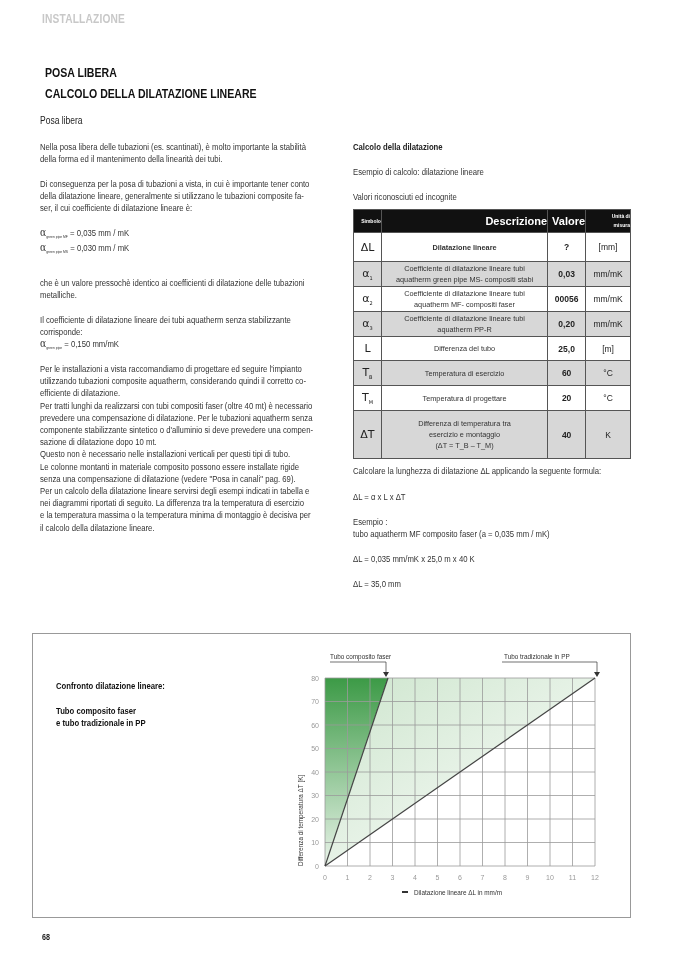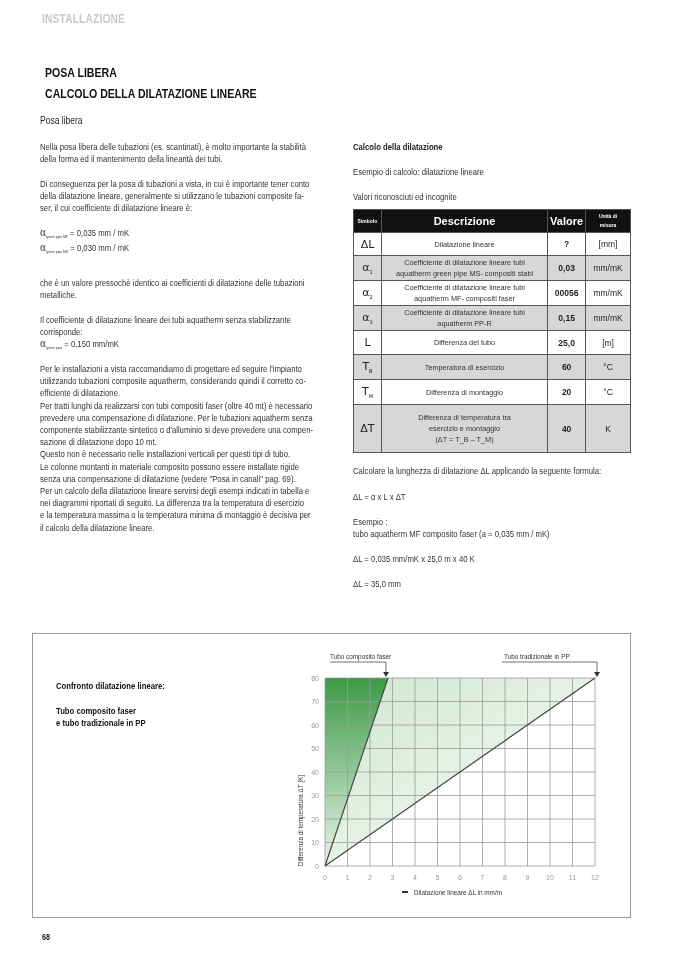--- a/index.html
+++ b/index.html
@@ -9,21 +9,21 @@
   .cond { font-family: "Liberation Sans", sans-serif; transform-origin: left top; }
   .section-tag { left: 42px; top: 12px; font-size: 12px; font-weight: bold; color: #c8c8c8; letter-spacing: 0.2px; transform: scaleX(0.85); }
   .h1 { left: 45px; font-size: 12px; font-weight: bold; color: #111; transform: scaleX(0.88); white-space: nowrap; }
   .sub { left: 40px; top: 115px; font-size: 10px; color: #222; transform: scaleX(0.85); }
   .para { font-size: 9.2px; line-height: 12.2px; color: #333; transform: scaleX(0.84); white-space: nowrap; }
   .alpha { font-family: "DejaVu Serif", serif; font-size: 11px; }
   .tiny { font-size: 4px; vertical-align: -2px; }
 
   table.tbl { position: absolute; left: 353px; top: 209px; width: 278px; border-collapse: collapse; font-size: 8px; }
   table.tbl td, table.tbl th { border: 1px solid #555; text-align: center; vertical-align: middle; }
-  table.tbl th { background: #111; color: #fff; font-weight: bold; height: 23px; }
+  table.tbl th { background: #111; color: #fff; font-weight: bold; height: 23px; text-align: right; }
   table.tbl tr.g td { background: #d7d7d7; }
   table.tbl tr.w td { background: #ffffff; }
   .th-small { font-size: 5px; line-height: 9px; }
   .th-big { font-size: 11px; }
   .sym { font-size: 11px; font-family: "DejaVu Sans", sans-serif; }
   .desc { font-size: 7.3px; line-height: 11px; font-weight: normal; color: #333; }
   .val { font-size: 8.5px; font-weight: bold; }
   .unit { font-size: 8.5px; margin-left: 15px; }
 
   .chartbox { left: 32px; top: 633px; width: 599px; height: 285px; border: 1px solid #999; background: #fff; }
@@ -91,23 +91,23 @@
   <tbody>
       <tr>
     <th class="th-small">Simbolo</th>
     <th class="th-big">Descrizione</th>
     <th class="th-big">Valore</th>
     <th class="th-small">
           <div>Unità di</div>
           <div>misura</div>
         </th>
   </tr>
-  <tr class="w" style="height:23px;">
+  <tr class="w" style="height:29px;">
     <td class="sym"><span>ΔL</span></td>
-    <td class="desc" style="font-weight:normal;margin-left:44px;">Dilatazione lineare</td>
+    <td class="desc" style="font-weight:bold;margin-left:44px;">Dilatazione lineare</td>
     <td class="val">?</td>
     <td class="unit">[mm]</td>
   </tr>
   <tr class="g" style="height:25px;">
     <td class="sym"><span>α</span><sub style="font-size:5px">1</sub></td>
     <td class="desc">
           <div>Coefficiente di dilatazione lineare tubi</div>
           <div>aquatherm green pipe MS- compositi stabi</div>
         </td>
     <td class="val">0,03</td>
@@ -121,38 +121,38 @@
         </td>
     <td class="val">00056</td>
     <td class="unit">mm/mK</td>
   </tr>
   <tr class="g" style="height:25px;">
     <td class="sym"><span>α</span><sub style="font-size:5px">3</sub></td>
     <td class="desc">
           <div>Coefficiente di dilatazione lineare tubi</div>
           <div>aquatherm PP-R</div>
         </td>
-    <td class="val">0,15</td>
+    <td class="val">0,20</td>
     <td class="unit">mm/mK</td>
   </tr>
   <tr class="w" style="height:24px;">
     <td class="sym"><span>L</span></td>
     <td class="desc">Differenza del tubo</td>
     <td class="val">25,0</td>
     <td class="unit">[m]</td>
   </tr>
   <tr class="g" style="height:25px;">
     <td class="sym"><span>T</span><sub style="font-size:5px">B</sub></td>
     <td class="desc">Temperatura di esercizio</td>
     <td class="val">60</td>
     <td class="unit">°C</td>
   </tr>
   <tr class="w" style="height:25px;">
     <td class="sym"><span>T</span><sub style="font-size:5px">M</sub></td>
-    <td class="desc">Differenza di montaggio</td>
+    <td class="desc">Temperatura di progettare</td>
     <td class="val">20</td>
     <td class="unit">°C</td>
   </tr>
   <tr class="g" style="height:48px;">
     <td class="sym"><span>ΔT</span></td>
     <td class="desc">
           <div>Differenza di temperatura tra</div>
           <div>esercizio e montaggio</div>
           <div>(ΔT = T_B – T_M)</div>
         </td>

